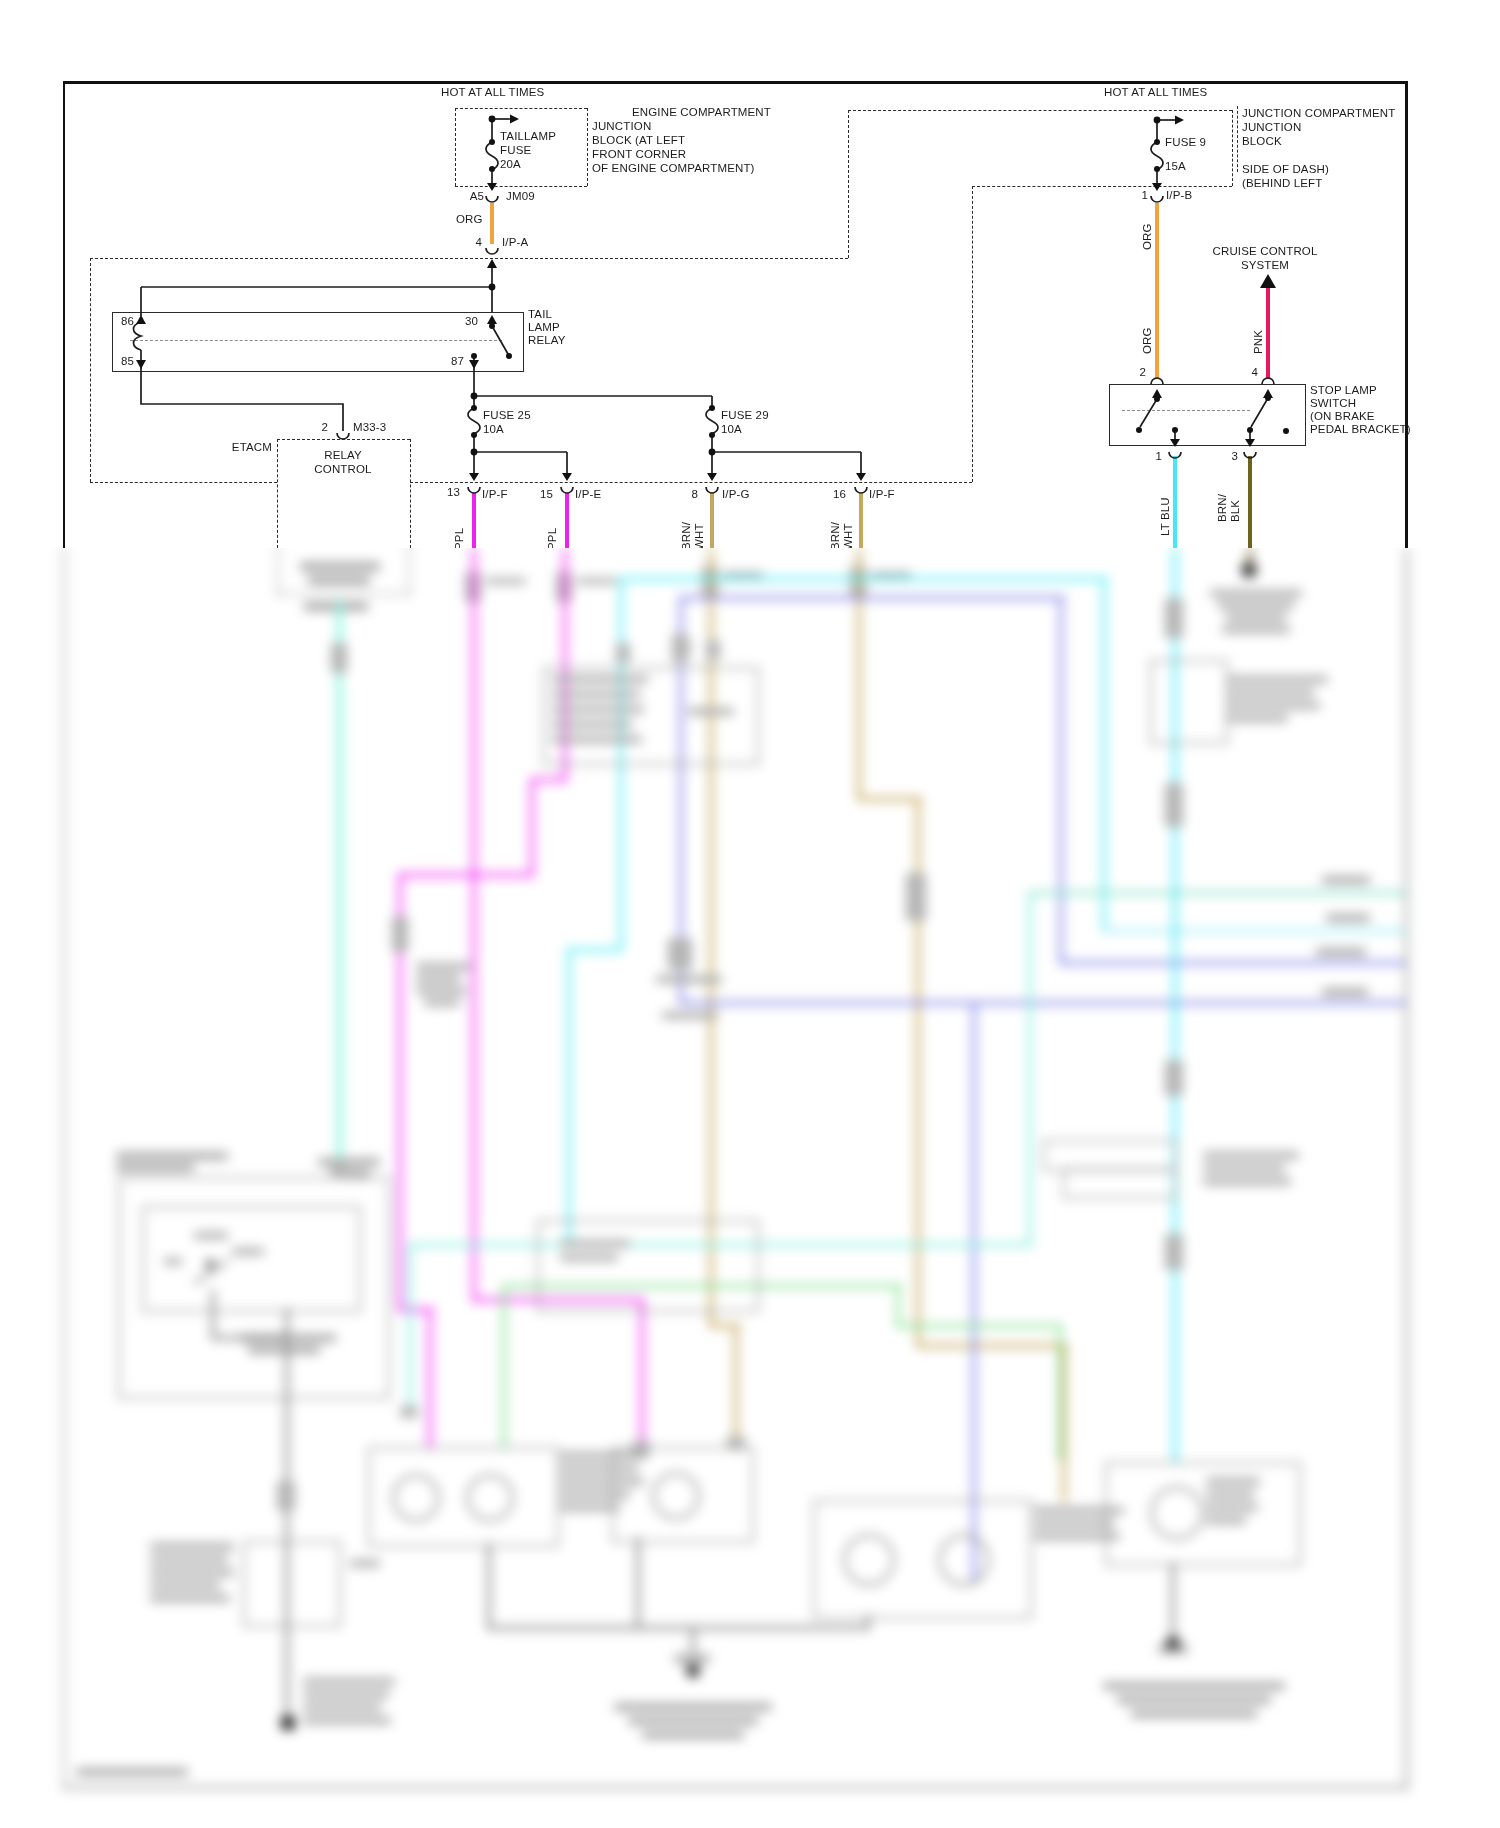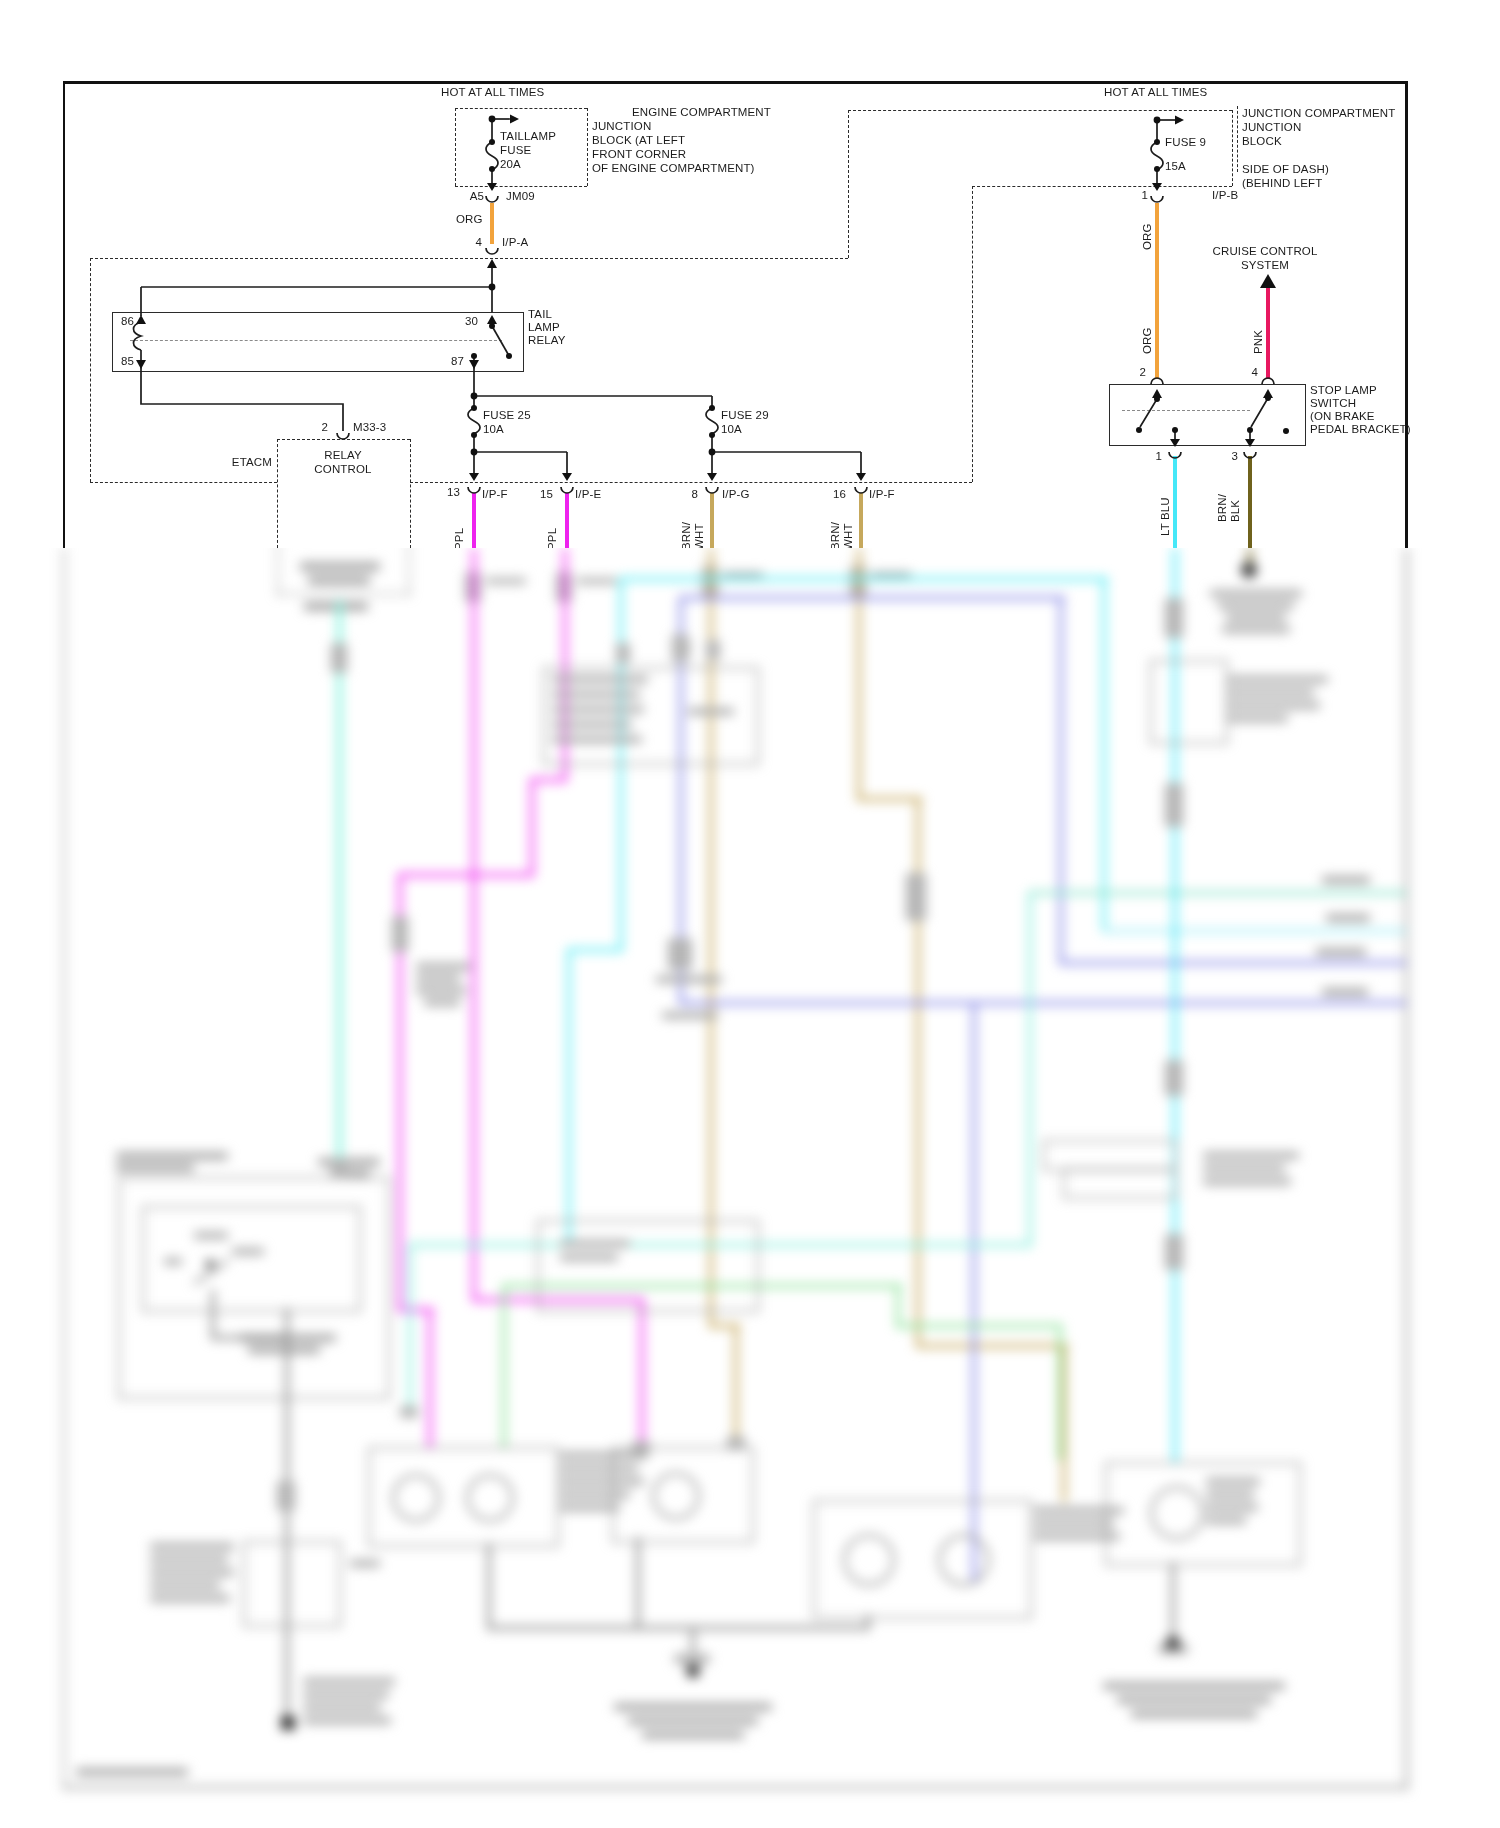--- a/index.html
+++ b/index.html
@@ -197,21 +197,21 @@
   <div class="t tr" style="left:116px;top:315px;width:18px;">86</div>
   <div class="t tr" style="left:116px;top:355px;width:18px;">85</div>
   <div class="t tr" style="left:458px;top:315px;width:20px;">30</div>
   <div class="t tr" style="left:444px;top:355px;width:20px;">87</div>
   <div class="t" style="left:528px;top:308px;">TAIL</div>
   <div class="t" style="left:528px;top:321px;">LAMP</div>
   <div class="t" style="left:528px;top:334px;">RELAY</div>
 
   <div class="t tr" style="left:314px;top:421px;width:14px;">2</div>
   <div class="t" style="left:353px;top:421px;">M33-3</div>
-  <div class="t tr" style="left:226px;top:441px;width:46px;margin-top:15px;">ETACM</div>
+  <div class="t tr" style="left:226px;top:441px;width:46px;">ETACM</div>
   <div class="t tc" style="left:283px;top:449px;width:120px;">RELAY</div>
   <div class="t tc" style="left:283px;top:463px;width:120px;">CONTROL</div>
 
   <div class="t" style="left:483px;top:409px;">FUSE 25</div>
   <div class="t" style="left:483px;top:423px;">10A</div>
   <div class="t" style="left:721px;top:409px;">FUSE 29</div>
   <div class="t" style="left:721px;top:423px;">10A</div>
 
   <div class="t tr" style="left:442px;top:486px;width:18px;">13</div>
   <div class="t" style="left:482px;top:488px;">I/P-F</div>
@@ -229,21 +229,21 @@
   <div class="vt" style="left:842px;top:500px;height:50px;">WHT</div>
 
   <div class="t" style="left:1165px;top:136px;">FUSE 9</div>
   <div class="t" style="left:1165px;top:160px;">15A</div>
   <div class="t" style="left:1242px;top:107px;">JUNCTION COMPARTMENT</div>
   <div class="t" style="left:1242px;top:121px;">JUNCTION</div>
   <div class="t" style="left:1242px;top:135px;">BLOCK</div>
   <div class="t" style="left:1242px;top:149px;margin-top:28px;">(BEHIND LEFT</div>
   <div class="t" style="left:1242px;top:163px;">SIDE OF DASH)</div>
   <div class="t tr" style="left:1132px;top:189px;width:16px;">1</div>
-  <div class="t" style="left:1166px;top:189px;margin-left:46px;">I/P-B</div>
+  <div class="t" style="left:1166px;top:189px;">I/P-B</div>
   <div class="vt" style="left:1141px;top:208px;height:42px;">ORG</div>
   <div class="vt" style="left:1141px;top:314px;height:40px;">ORG</div>
   <div class="t tr" style="left:1130px;top:366px;width:16px;">2</div>
 
   <div class="t tc" style="left:1209px;top:245px;width:112px;">CRUISE CONTROL</div>
   <div class="t tc" style="left:1209px;top:259px;width:112px;">SYSTEM</div>
   <div class="vt" style="left:1252px;top:316px;height:38px;">PNK</div>
   <div class="t tr" style="left:1242px;top:366px;width:16px;">4</div>
 
   <div class="t" style="left:1310px;top:384px;">STOP LAMP</div>

